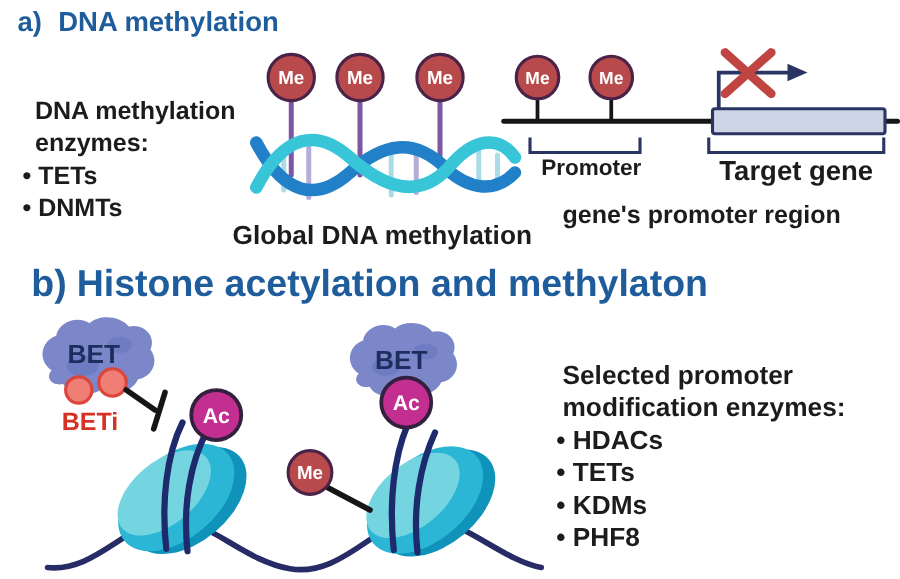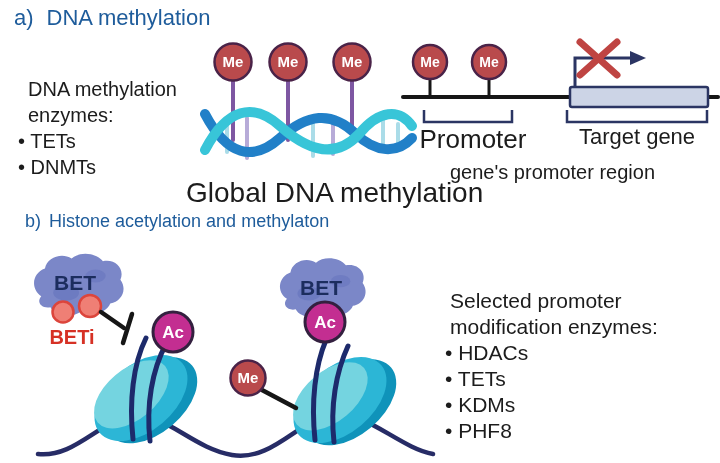--- a/index.html
+++ b/index.html
@@ -1,18 +1,18 @@
 <!DOCTYPE html>
 <html><head>
 <meta charset="utf-8">
 <style>
   html,body{margin:0;padding:0;background:#fff;}
   .fig{position:relative;width:720px;height:463px;background:#ffffff;
        font-family:"Liberation Sans",sans-serif;overflow:hidden;}
-  .t{position:absolute;font-weight:400;color:#1c1c1c;white-space:nowrap;}
+  .t{position:absolute;font-weight:700;color:#1c1c1c;white-space:nowrap;}
   .blue{color:#1e5c9b;}
   .fig svg{position:absolute;overflow:visible;}
   .svgt{font-family:"Liberation Sans",sans-serif;font-weight:700;}
   .ctr{text-align:center;}
 </style>
 </head>
 <body>
 
 <div class="fig">
 
@@ -54,21 +54,21 @@
     <g>
       <circle cx="93" cy="22" r="18.5" stroke="#4a2348" stroke-width="2.5" fill="#b94a4c"></circle>
       <text class="svgt" x="93" y="27" text-anchor="middle" font-size="15" fill="#ffffff">Me</text>
     </g>
     <g>
       <circle cx="157" cy="22" r="18.5" stroke="#4a2348" stroke-width="2.5" fill="#b94a4c"></circle>
       <text class="svgt" x="157" y="27" text-anchor="middle" font-size="15" fill="#ffffff">Me</text>
     </g>
   </svg>
 
-  <div class="t" style="left:186px;top:177px;font-size:28px;">Global DNA methylation</div>
+  <div class="t" style="left:186px;top:177px;font-size:21px;">Global DNA methylation</div>
 
   <svg style="left:400px;top:38px;" width="320" height="92" viewBox="0 0 320 92">
     <line x1="3" y1="59" x2="172" y2="59" stroke="#161616" stroke-width="4" stroke-linecap="round"></line>
     <line x1="308" y1="59" x2="318" y2="59" stroke="#161616" stroke-width="4" stroke-linecap="round"></line>
     <g stroke="#161616" stroke-width="3">
       <line x1="30" y1="41" x2="30" y2="58"></line>
       <line x1="89" y1="41" x2="89" y2="58"></line>
     </g>
     <rect x="170" y="49" width="138" height="20" rx="2" stroke="#2b3563" stroke-width="2.5" fill="#ccd4e6"></rect>
     <polyline points="175,49 175,20 232,20" fill="none" stroke="#2b3563" stroke-width="3"></polyline>
@@ -82,28 +82,28 @@
     <g>
       <circle cx="30" cy="24" r="17" stroke="#4a2348" stroke-width="2.5" fill="#b94a4c"></circle>
       <text class="svgt" x="30" y="29" text-anchor="middle" font-size="14" fill="#ffffff">Me</text>
     </g>
     <g>
       <circle cx="89" cy="24" r="17" stroke="#4a2348" stroke-width="2.5" fill="#b94a4c"></circle>
       <text class="svgt" x="89" y="29" text-anchor="middle" font-size="14" fill="#ffffff">Me</text>
     </g>
   </svg>
 
-  <div class="t ctr" style="left:413px;top:124px;width:120px;font-size:26px;">Promoter</div>
+  <div class="t ctr" style="left:413px;top:124px;width:120px;font-size:18px;">Promoter</div>
   <div class="t ctr" style="left:563px;top:124px;width:148px;font-size:22px;">Target gene</div>
 
   <div class="t" style="left:450px;top:161px;font-size:20px;line-height:23px;">
     <div>gene's promoter region</div>
   </div>
 
-  <div class="t blue" style="left:25px;top:211px;font-size:18px;">
+  <div class="t blue" style="left:25px;top:211px;font-size:30px;">
     <span>b)</span><span style="margin-left:8px;">Histone acetylation and methylaton</span>
   </div>
 
   <svg style="left:20px;top:250px;" width="440" height="213" viewBox="0 0 440 213">
 
     <path d="M18,204 C55,208 80,170 112,166 C145,162 172,198 212,205 C252,212 280,169 312,164 C345,160 380,198 413,204" fill="none" stroke="#272c66" stroke-width="4.5" stroke-linecap="round"></path>
 
     <g transform="translate(121,148) rotate(-40)">
       <ellipse cx="6" cy="8" rx="54" ry="33" fill="#0f93ba"></ellipse>
       <ellipse cx="0" cy="0" rx="54" ry="33" fill="#2cb6d6"></ellipse>

